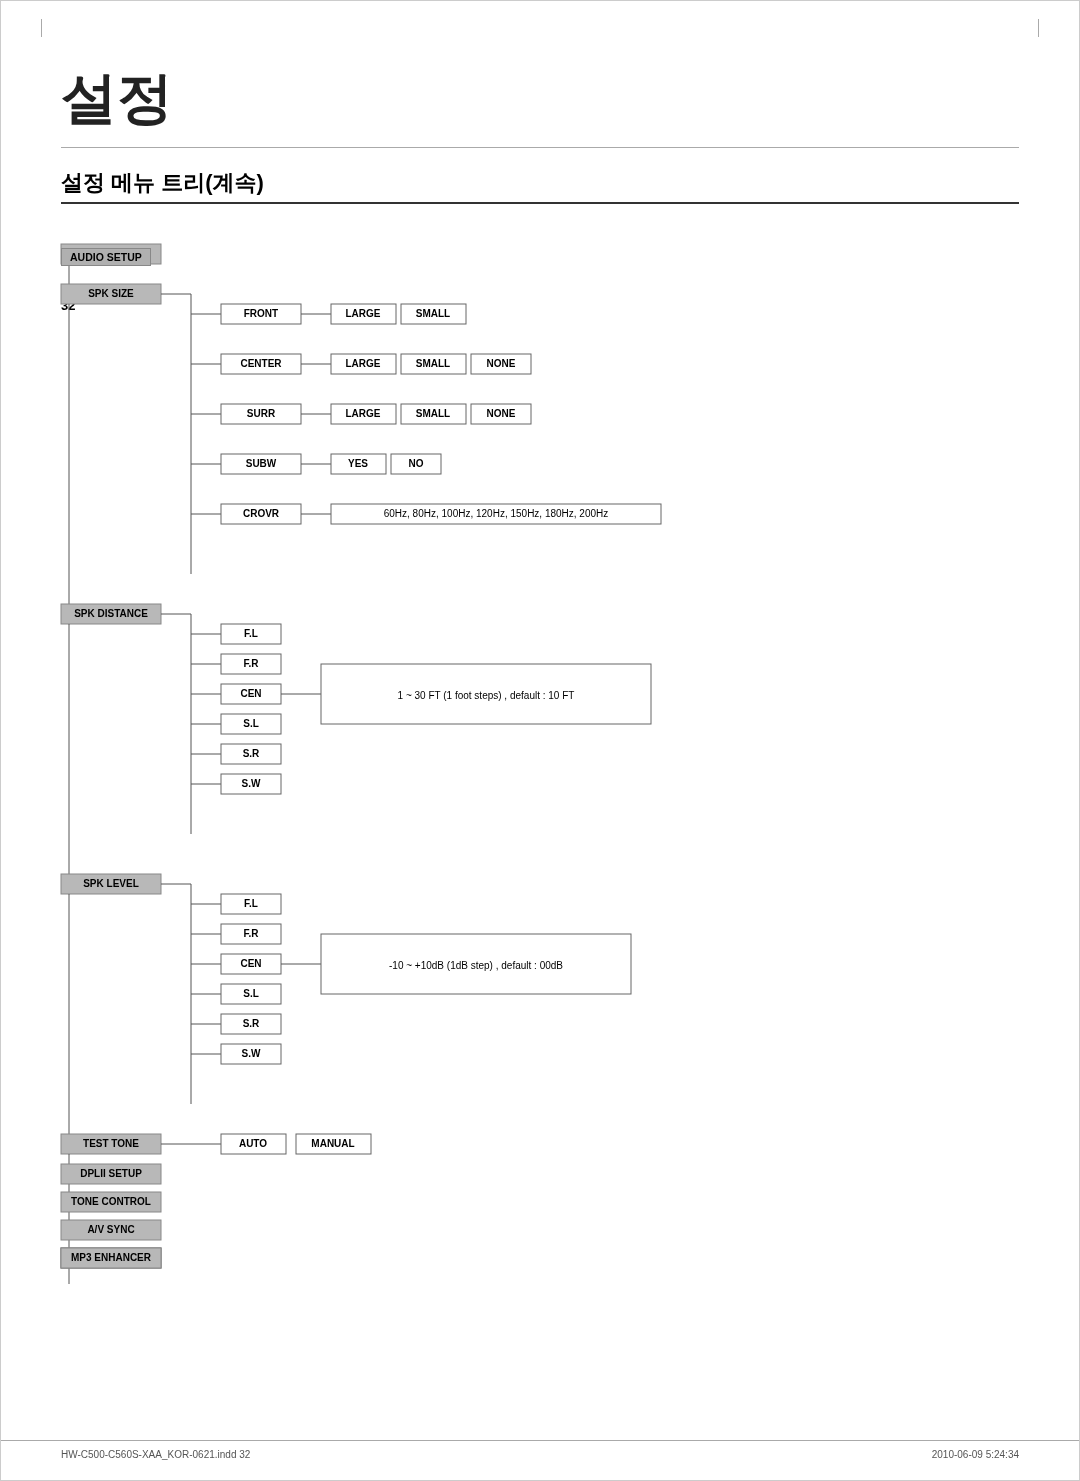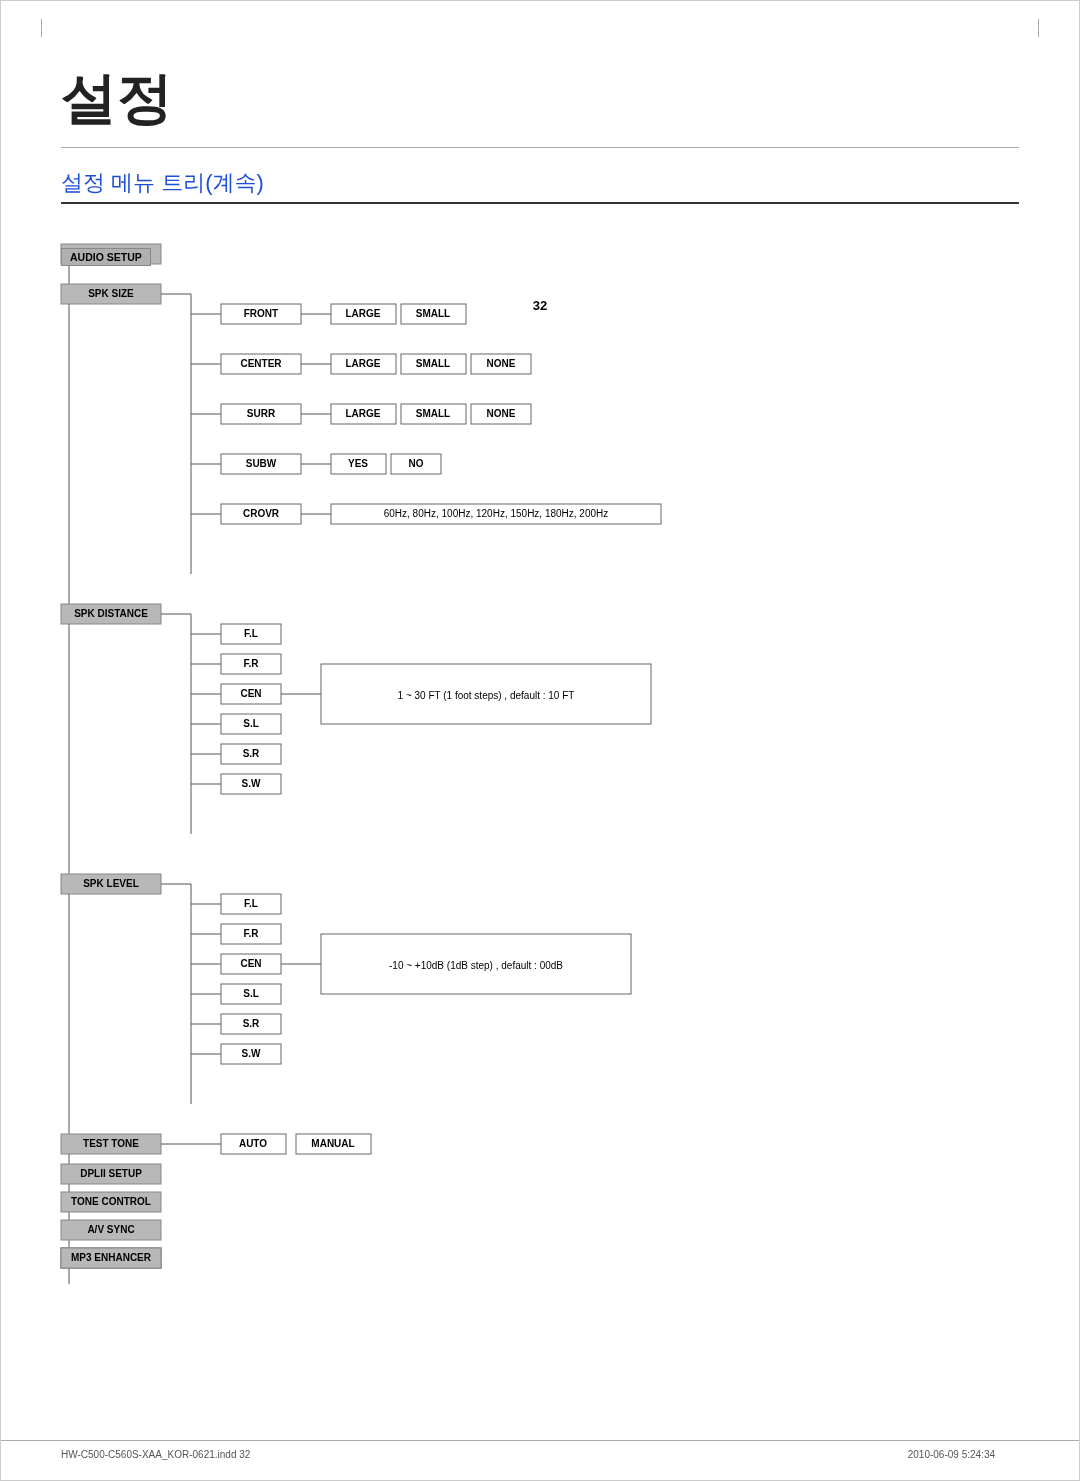--- a/index.html
+++ b/index.html
@@ -29,22 +29,22 @@
     }
 
     .title-divider {
       border: none;
       border-top: 1px solid #aaa;
       margin-bottom: 20px;
     }
 
     .section-heading {
       font-size: 22px;
-      font-weight: normal;
-      color: #1d4ed8;
+      font-weight: bold;
+      color: #000000;
       margin-bottom: 4px;
     }
 
     .heading-divider {
       border: none;
       border-top: 2px solid #333;
       margin-bottom: 30px;
     }
 
     
@@ -53,21 +53,21 @@
       bottom: 20px;
       left: 0;
       right: 0;
       border-top: 1px solid #aaa;
       padding-top: 8px;
       display: flex;
       justify-content: space-between;
       font-size: 10px;
       color: #555;
       padding-left: 60px;
-      padding-right: 84px;
+      padding-right: 60px;
     }
 
     .box-gray {
       background: #b0b0b0;
       border: 1px solid #888;
       padding: 2px 8px;
       font-size: 10.5px;
       font-weight: bold;
       display: inline-block;
       white-space: nowrap;
@@ -279,21 +279,21 @@
 
         <div style="display:flex; align-items:center;">
           <span class="box-gray">AUDIO SETUP</span>
         </div>
 
       </div>
     </div>
 
   </div>
 
-  <div style="text-align:center; margin-top: 30px;">
+  <div style="margin-top: 30px;">
     <span style="font-size:13px; font-weight:bold;">32</span>
   </div>
 
   <div class="bottom-bar">
     <span>HW-C500-C560S-XAA_KOR-0621.indd  32</span>
     <span>2010-06-09   5:24:34</span>
   </div>
 
 </div>
 

